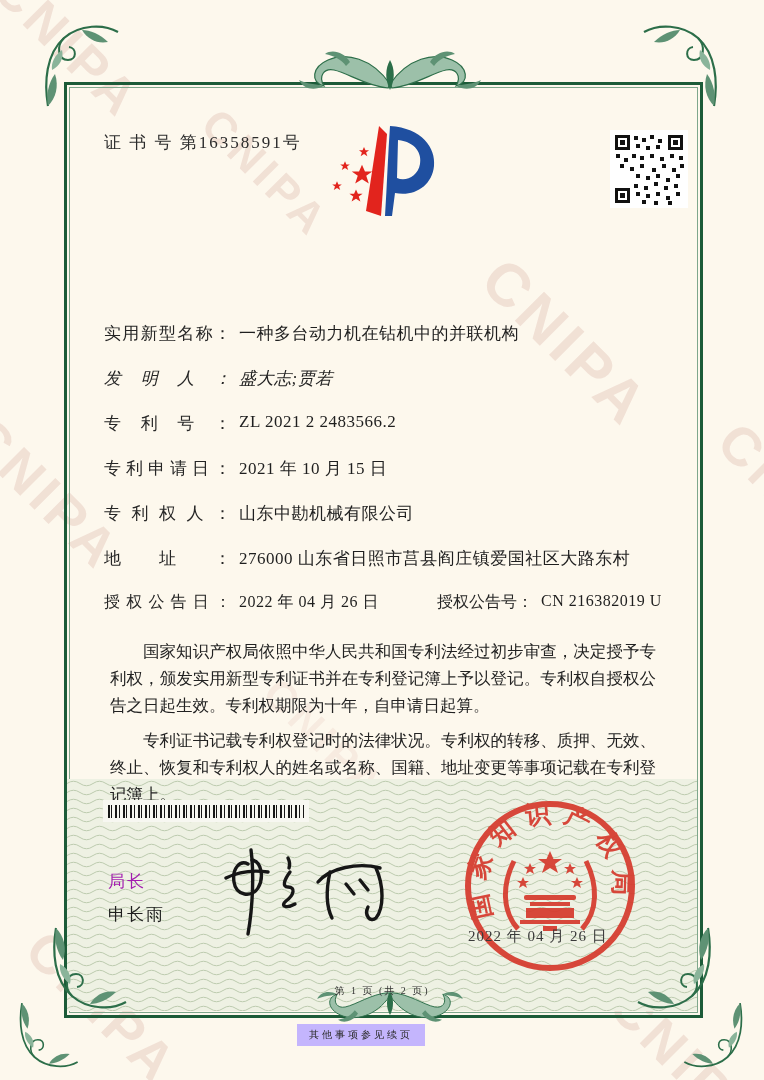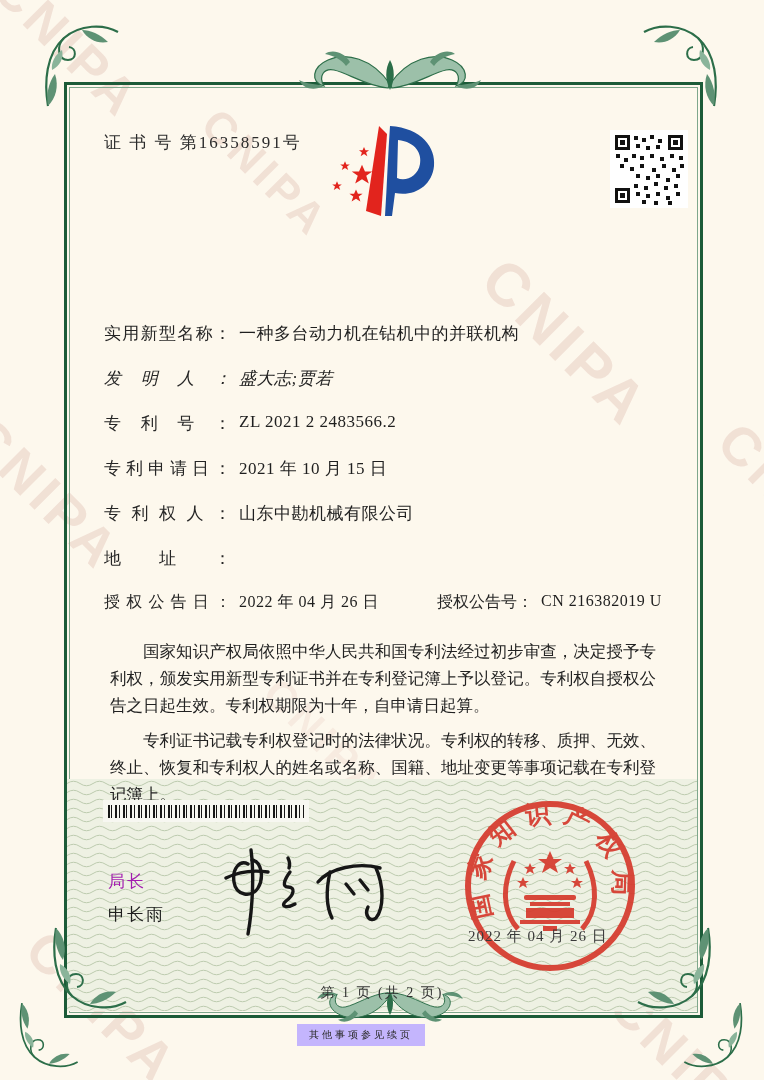--- a/index.html
+++ b/index.html
@@ -39,21 +39,21 @@
                #f7f7f1 4px 7px,#161616 7px 9px,#f7f7f1 9px 11px,#161616 11px 12px,#f7f7f1 12px 15px);}
   #signer-title{position:absolute;left:108px;top:870px;font-size:17px;
       font-family:"Liberation Sans","DejaVu Sans",sans-serif;color:#a21caf;letter-spacing:2px;}
   #signer-name{position:absolute;left:108px;top:903px;font-size:17px;
       font-family:"Liberation Sans","DejaVu Sans",sans-serif;color:#1e1e1e;letter-spacing:2px;}
   #signature{position:absolute;left:218px;top:842px;}
   #seal{position:absolute;left:462px;top:798px;}
   #seal-date{position:absolute;left:468px;top:927px;width:160px;font-size:15px;
              color:#3a3a3a;letter-spacing:1px;white-space:nowrap;}
   #page-info{position:absolute;left:0;top:984px;width:764px;text-align:center;
-             font-size:14px;letter-spacing:2px;color:#333;}
+             font-size:10px;letter-spacing:2px;color:#333;}
   #footer-note{position:absolute;left:297px;top:1024px;background:#c4b5fd;
                padding:4px 12px;font-size:10px;letter-spacing:3px;color:#2a2a2a;}
   .orn{position:absolute;pointer-events:none;}
   svg{display:block;}
 </style>
 </head>
 <body>
 
 <div id="page">
 
@@ -213,20 +213,21 @@
   <div class="frow" style="top:457px;">
     <span class="flabel">专利申请日：</span>
     <span class="fvalue">2021 年 10 月 15 日</span>
   </div>
   <div class="frow" style="top:502px;">
     <span class="flabel">专利权人：</span>
     <span class="fvalue">山东中勘机械有限公司</span>
   </div>
   <div class="frow" style="top:547px;">
     <span class="flabel">地址：</span>
+    <span class="fvalue">276000 山东省日照市莒县阎庄镇爱国社区大路东村</span>
   </div>
 
   <div class="frow" style="top:592px;">
     <span class="gpair">
       <span class="flabel">授权公告日：</span>
       <span class="fvalue">2022 年 04 月 26 日</span>
     </span>
     <span class="gpair" style="margin-left:58px;">
       <span class="flabel" style="width:auto;flex:0 0 auto;">授权公告号：</span>
       <span class="fvalue">CN 216382019 U</span>

